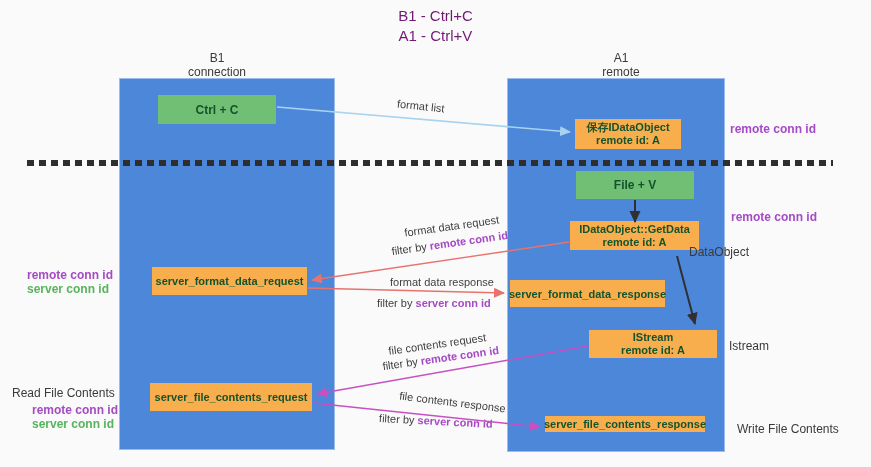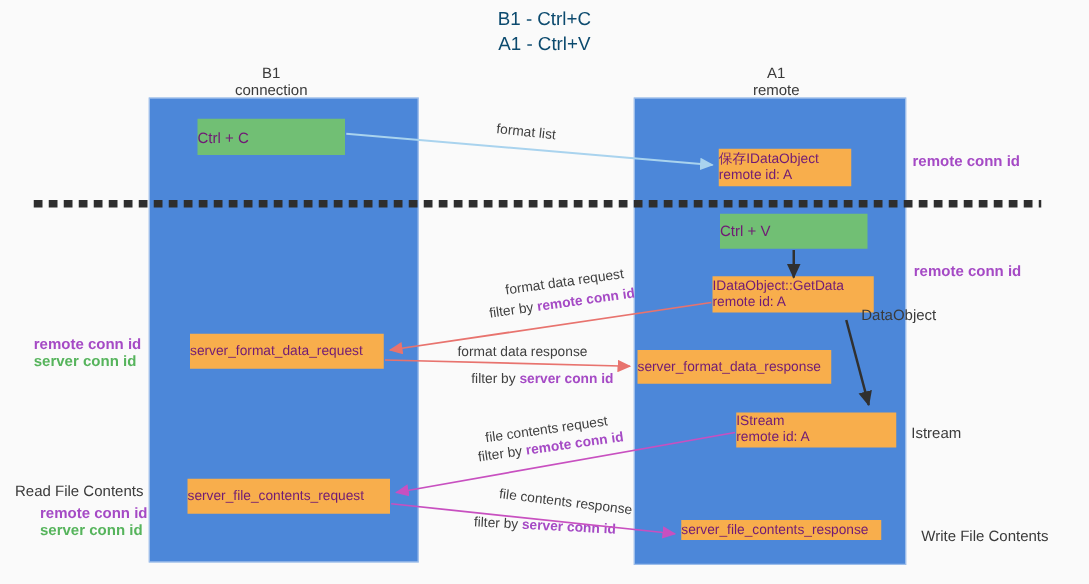--- a/index.html
+++ b/index.html
@@ -3,30 +3,30 @@
 <meta charset="utf-8">
 <style>
   html,body { margin:0; padding:0; }
   body { background:#fafafa; }
   .canvas {
     position:relative; width:871px; height:467px; background:#fafafa;
     font-family:"Liberation Sans", sans-serif; overflow:hidden;
   }
   .title {
     position:absolute; top:6px; left:0; width:871px; text-align:center;
-    font-size:15px; line-height:20px; color:#0c4a6e;
+    font-size:15px; line-height:20px; color:#701a75;
   }
   .colhdr {
     position:absolute; width:200px; text-align:center;
     font-size:12px; line-height:14px; color:#3a3a3a;
   }
   .col { position:absolute; background:#4c87d9; border:1px solid rgba(255,255,255,0.45); box-sizing:border-box; }
   .node {
-    position:absolute; display:flex; flex-direction:column; align-items:flex-start;
-    justify-content:center; color:#701a75; text-align:center; white-space:nowrap;
+    position:absolute; display:flex; flex-direction:column; align-items:center;
+    justify-content:center; color:#14532d; text-align:center; white-space:nowrap;font-weight:bold;
   }
   .node.orange { background:#f8ae4c; }
   .node.green  { background:#71bf74; }
   .node .ln { font-size:11px; line-height:13px; }
   .node .single { font-size:11px; }
   .node.keybox .single { font-size:12px; }
   .flbl { position:absolute; font-size:11px; color:#3f3f3f; white-space:nowrap; }
   .side { position:absolute; font-size:12px; color:#3a3a3a; white-space:nowrap; }
   .purple { color:#a54ac5; font-weight:bold; }
   .greentxt { color:#56b45c; font-weight:bold; }
@@ -57,21 +57,21 @@
   <div class="node green keybox" style="left:158px; top:95px; width:118px; height:29px;">
     <div class="single">Ctrl + C</div>
   </div>
 
   <div class="node orange" style="left:575px; top:119px; width:106px; height:30px;">
     <div class="ln">保存IDataObject</div>
     <div class="ln">remote id: A</div>
   </div>
 
   <div class="node green keybox" style="left:576px; top:171px; width:118px; height:28px;">
-    <div class="single">Ctrl + V</div>
+    <div class="single">File + V</div>
   </div>
 
   <div class="node orange" style="left:570px; top:221px; width:129px; height:29px;">
     <div class="ln">IDataObject::GetData</div>
     <div class="ln">remote id: A</div>
   </div>
 
   <div class="node orange" style="left:152px; top:267px; width:155px; height:28px;">
     <div class="single">server_format_data_request</div>
   </div>
@@ -103,21 +103,21 @@
   <div class="side greentxt" style="left:27px; top:282px;">server conn id</div>
   <div class="side" style="left:12px; top:386px;">Read File Contents</div>
   <div class="side purple" style="left:32px; top:403px;">remote conn id</div>
   <div class="side greentxt" style="left:32px; top:417px;">server conn id</div>
 
   <div class="flbl" style="left:397px; top:100px; transform:rotate(6deg);">format list</div>
 
   <div class="flbl" style="left:404px; top:220px; transform:rotate(-8deg);">format data request</div>
   <div class="flbl" style="left:391px; top:237px; transform:rotate(-8deg);"><span>filter by </span><span class="purple">remote conn id</span></div>
 
-  <div class="flbl" style="left:366px; top:276px;">format data response</div>
+  <div class="flbl" style="left:390px; top:276px;">format data response</div>
   <div class="flbl" style="left:377px; top:297px;"><span>filter by </span><span class="purple">server conn id</span></div>
 
   <div class="flbl" style="left:388px; top:338px; transform:rotate(-8deg);">file contents request</div>
   <div class="flbl" style="left:382px; top:352px; transform:rotate(-8deg);"><span>filter by </span><span class="purple">remote conn id</span></div>
 
   <div class="flbl" style="left:399px; top:396px; transform:rotate(7deg);">file contents response</div>
   <div class="flbl" style="left:379px; top:415px; transform:rotate(3deg);"><span>filter by </span><span class="purple">server conn id</span></div>
 
   <svg class="overlay" width="871" height="467" viewBox="0 0 871 467">
     <defs>

